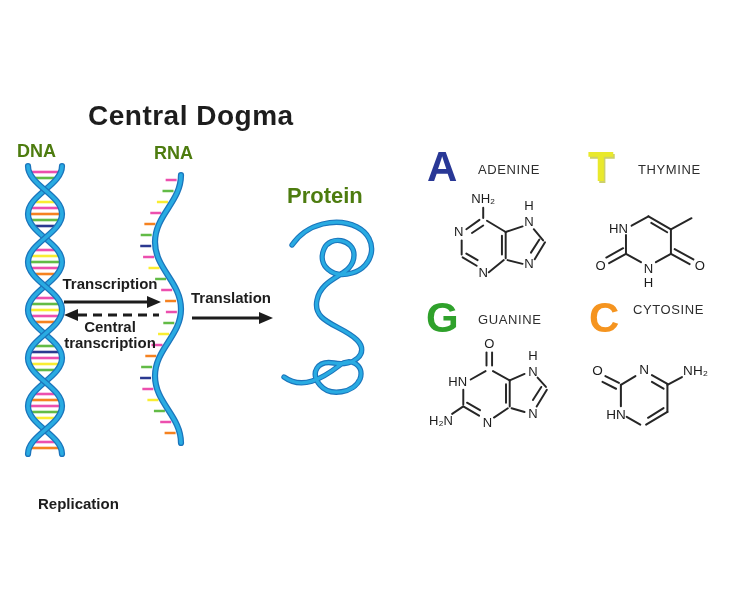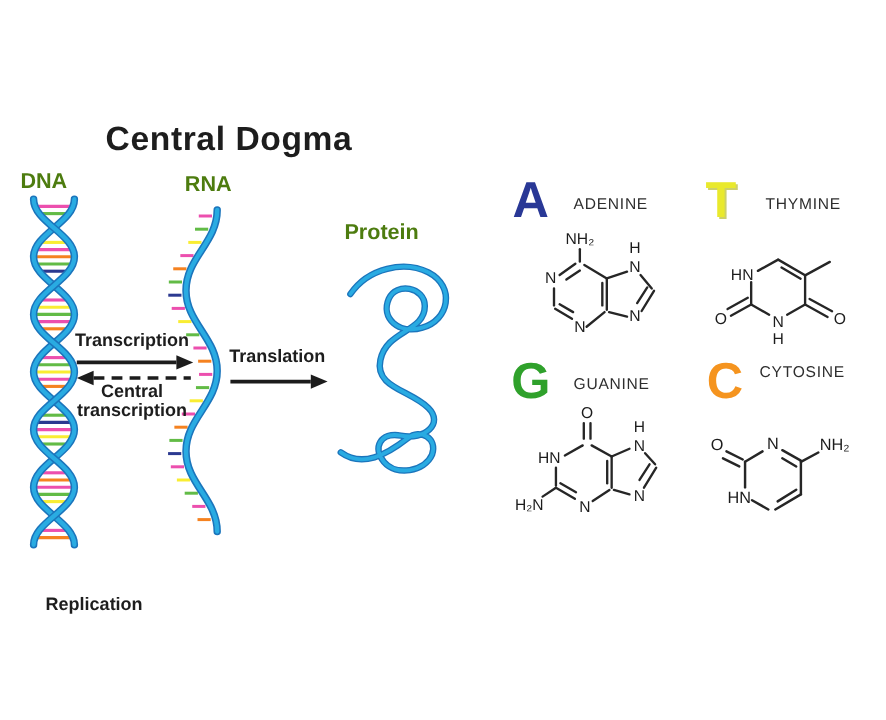--- a/index.html
+++ b/index.html
@@ -30,21 +30,21 @@
 </style>
 </head>
 <body>
 
 <div id="canvas">
 
   <div class="abs title" style="left:88px;top:100px;">Central Dogma</div>
 
   <div class="abs biglabel" style="left:17px;top:141px;">DNA</div>
   <div class="abs biglabel" style="left:154px;top:143px;">RNA</div>
-  <div class="abs biglabel" style="left:287px;top:183px;font-size:18px;">Protein</div>
+  <div class="abs biglabel" style="left:287px;top:183px;font-size:22px;">Protein</div>
   <div class="abs smlabel" style="left:38px;top:459px;">Replication</div>
 
   <svg class="abs" style="left:15px;top:162px;" width="60" height="296" viewBox="0 0 60 296">
     <g id="dna-rungs">
         <line x1="15.294047947308126" y1="10" x2="44.70595205269187" y2="10" stroke="#ec4fae" stroke-width="2.6"></line>
         <line x1="18.97918471982869" y1="16" x2="41.020815280171306" y2="16" stroke="#62bb46" stroke-width="2.6"></line>
         <line x1="18.979184719828694" y1="40" x2="41.020815280171306" y2="40" stroke="#f9ed32" stroke-width="2.6"></line>
         <line x1="15.294047947308126" y1="46" x2="44.70595205269187" y2="46" stroke="#ec4fae" stroke-width="2.6"></line>
         <line x1="14" y1="52" x2="46" y2="52" stroke="#f58220" stroke-width="2.6"></line>
         <line x1="15.294047947308124" y1="58" x2="44.70595205269188" y2="58" stroke="#62bb46" stroke-width="2.6"></line>

